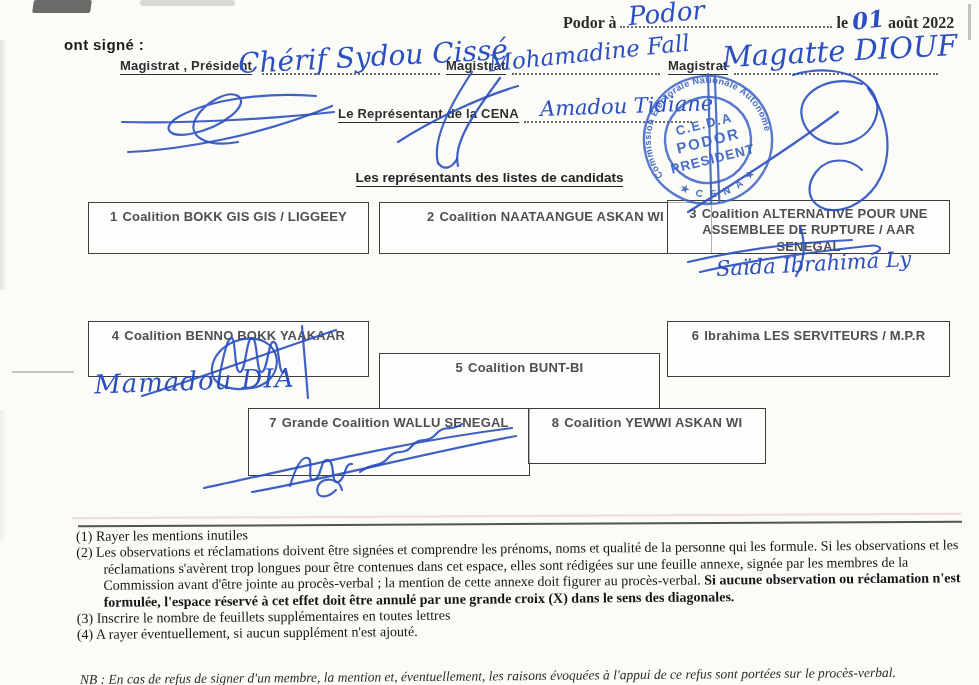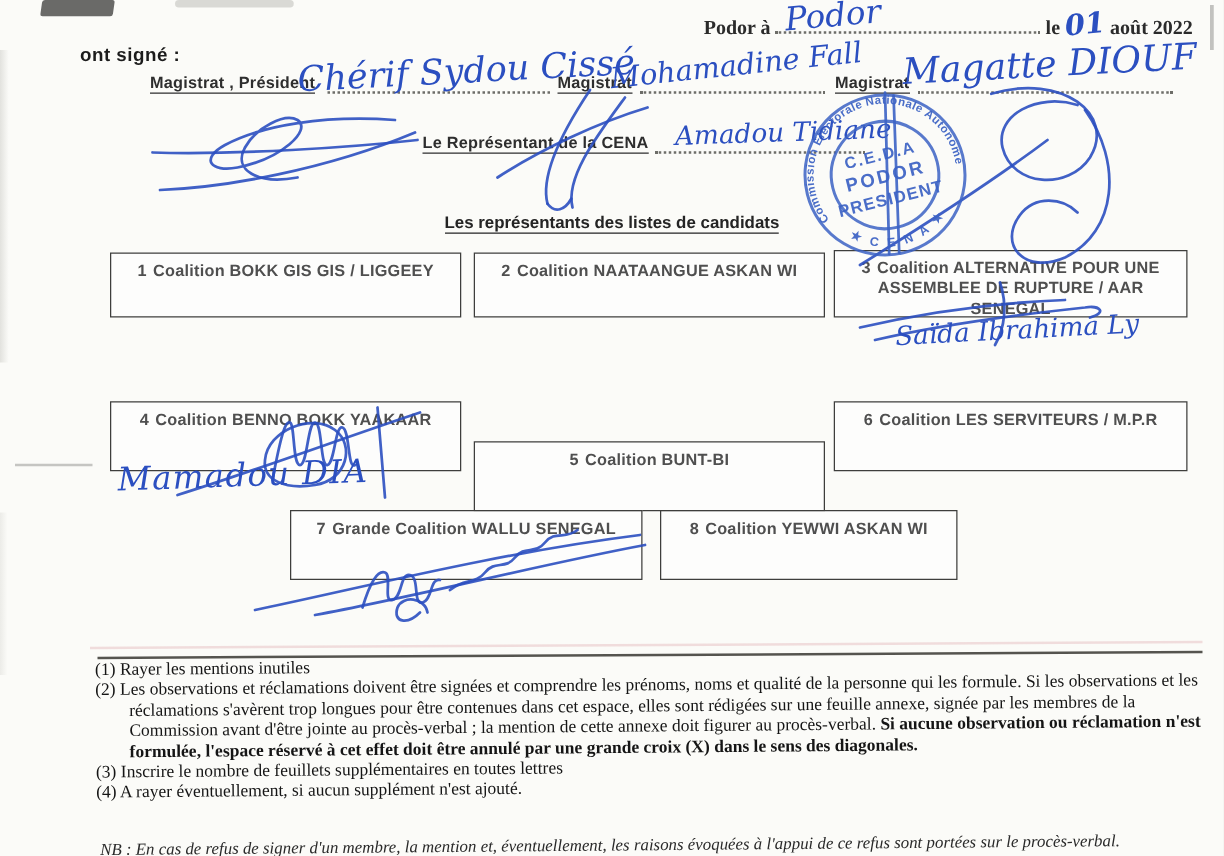--- a/index.html
+++ b/index.html
@@ -109,36 +109,36 @@
   <span class="hand" style="left:722px;top:34px;font-size:29px;transform:rotate(-3deg);">Magatte DIOUF</span>
   <span class="hand" style="left:540px;top:94px;font-size:21px;transform:rotate(-2deg);">Amadou Tidiane</span>
 
   <div class="section-title">
     <span>Les représentants des listes de candidats</span>
   </div>
 
   <div class="cbox" style="left:88px;top:202px;width:281px;height:52px;">
     <span class="num">1</span><span>Coalition BOKK GIS GIS / LIGGEEY</span>
   </div>
-  <div class="cbox" style="left:379px;top:202px;width:281px;height:52px;">
+  <div class="cbox" style="left:379px;top:202px;width:333px;height:52px;">
     <span class="num">2</span><span>Coalition NAATAANGUE ASKAN WI</span>
   </div>
   <div class="cbox" style="left:667px;top:200px;width:283px;height:54px;padding-top:5px;">
     <span class="num">3</span><span>Coalition ALTERNATIVE POUR UNE ASSEMBLEE DE RUPTURE / AAR SENEGAL</span>
   </div>
   <div class="cbox" style="left:88px;top:321px;width:281px;height:56px;">
     <span class="num">4</span><span>Coalition BENNO BOKK YAAKAAR</span>
   </div>
   <div class="cbox" style="left:379px;top:321px;width:281px;height:56px;margin-top:32px;">
     <span class="num">5</span><span>Coalition BUNT-BI</span>
   </div>
   <div class="cbox" style="left:667px;top:321px;width:283px;height:56px;">
-    <span class="num">6</span><span>Coalition LES SERVITEURS / M.P.R</span>
-  </div>
-  <div class="cbox" style="left:232px;top:408px;width:282px;height:56px;">
+    <span class="num">6</span><span>Ibrahima LES SERVITEURS / M.P.R</span>
+  </div>
+  <div class="cbox" style="left:248px;top:408px;width:282px;height:68px;">
     <span class="num">7</span><span>Grande Coalition WALLU SENEGAL</span>
   </div>
   <div class="cbox" style="left:528px;top:408px;width:238px;height:56px;">
     <span class="num">8</span><span>Coalition YEWWI ASKAN WI</span>
   </div>
 
   <span class="hand" style="left:716px;top:252px;font-size:21px;transform:rotate(-3deg);">Saïda Ibrahima Ly</span>
   <span class="hand" style="left:94px;top:366px;font-size:26px;letter-spacing:1px;transform:rotate(-2deg);">Mamadou DIA</span>
 
   <svg class="ink" width="979" height="685" viewBox="0 0 979 685">

